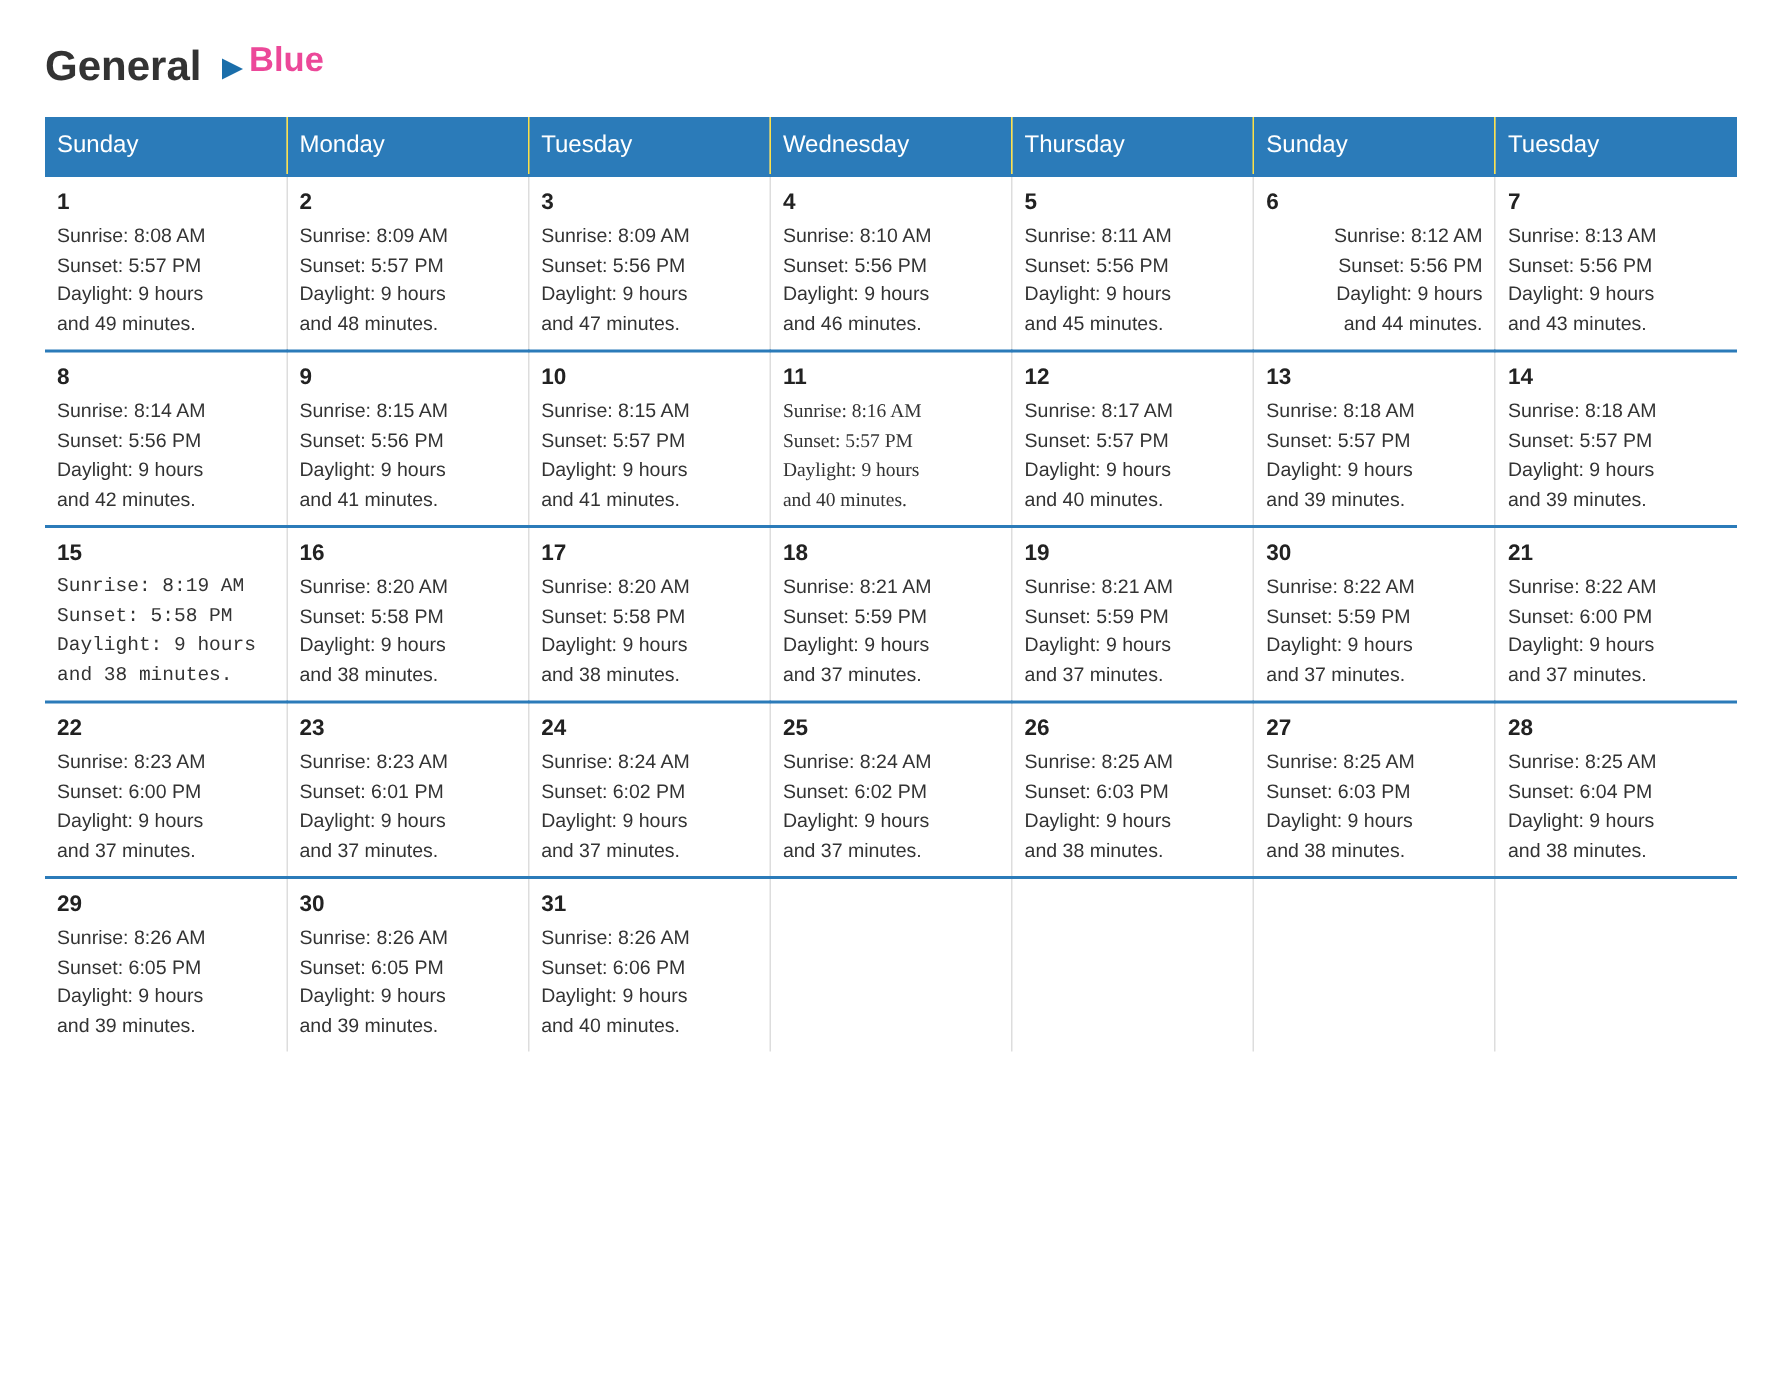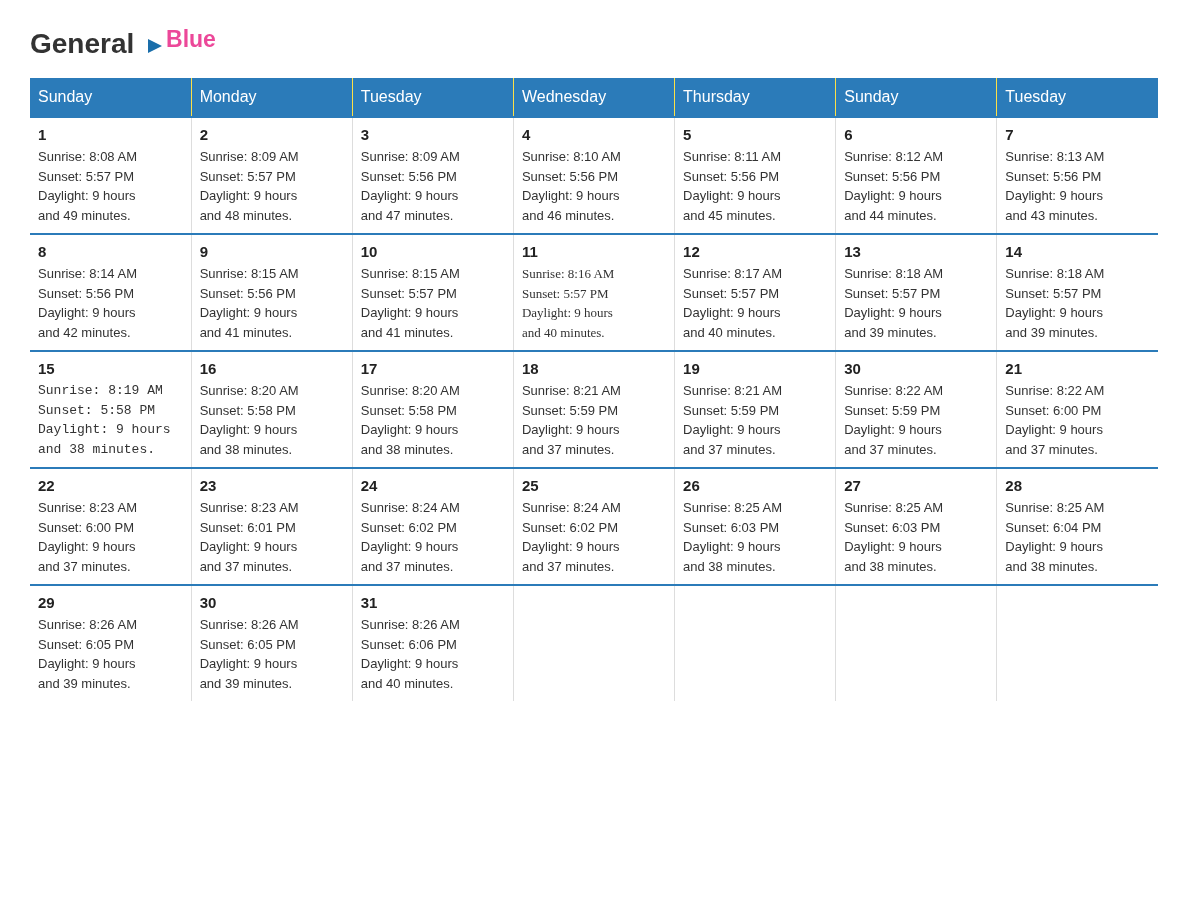--- a/index.html
+++ b/index.html
@@ -164,21 +164,21 @@
         </td>
         <td>
           <span class="day-number">5</span>
           <div class="day-info" style="white-space: pre-line;">Sunrise: 8:11 AM
 Sunset: 5:56 PM
 Daylight: 9 hours
 and 45 minutes.</div>
         </td>
         <td>
           <span class="day-number">6</span>
-          <div class="day-info" style="white-space: pre-line;">Sunrise: 8:12 AM
+          <div class="day-info" style="white-space: pre-line; text-align: right;">Sunrise: 8:12 AM
 Sunset: 5:56 PM
 Daylight: 9 hours
 and 44 minutes.</div>
         </td>
         <td>
           <span class="day-number">7</span>
           <div class="day-info" style="white-space: pre-line;">Sunrise: 8:13 AM
 Sunset: 5:56 PM
 Daylight: 9 hours
 and 43 minutes.</div>

